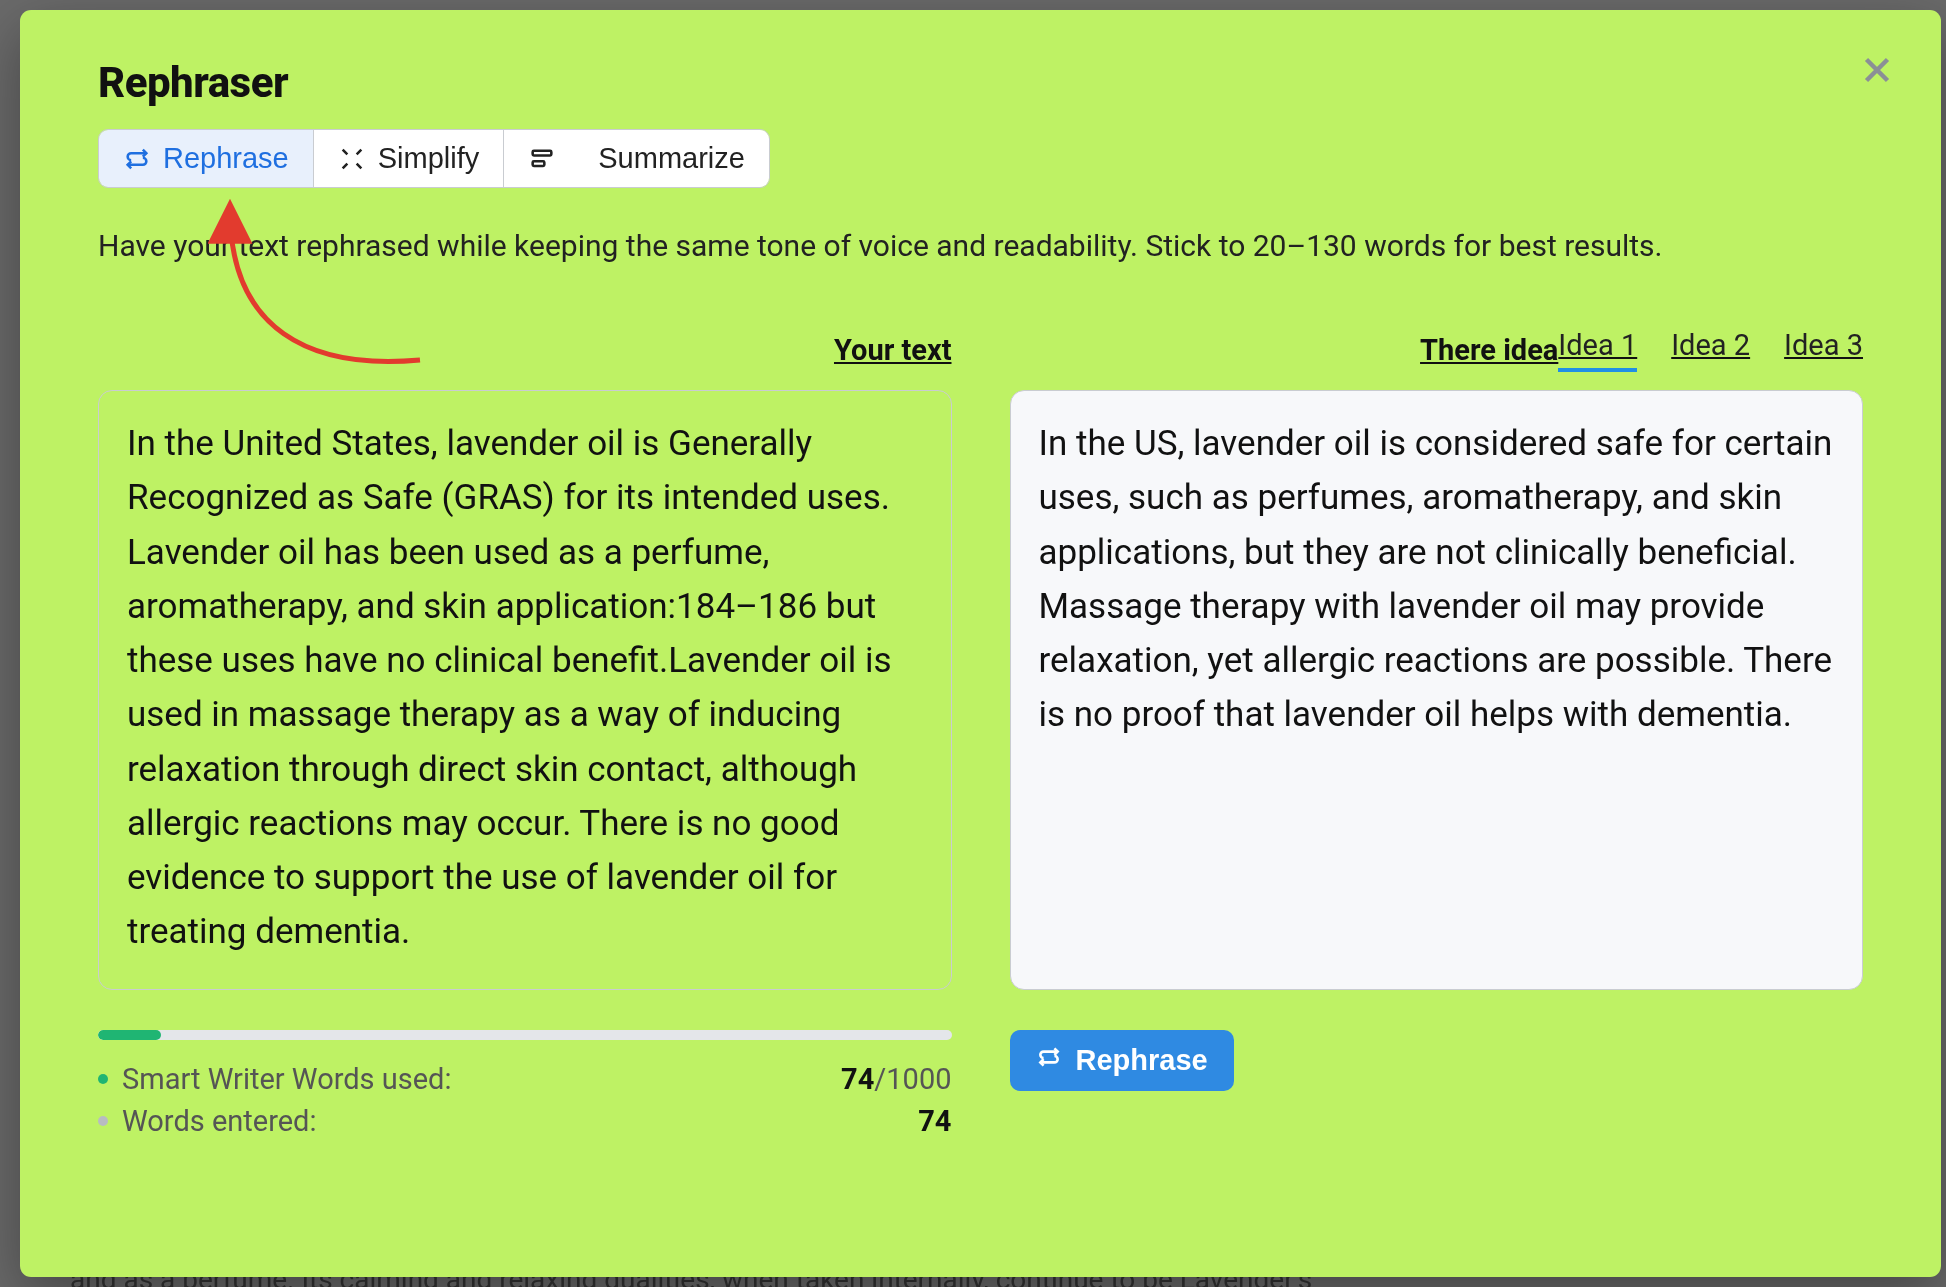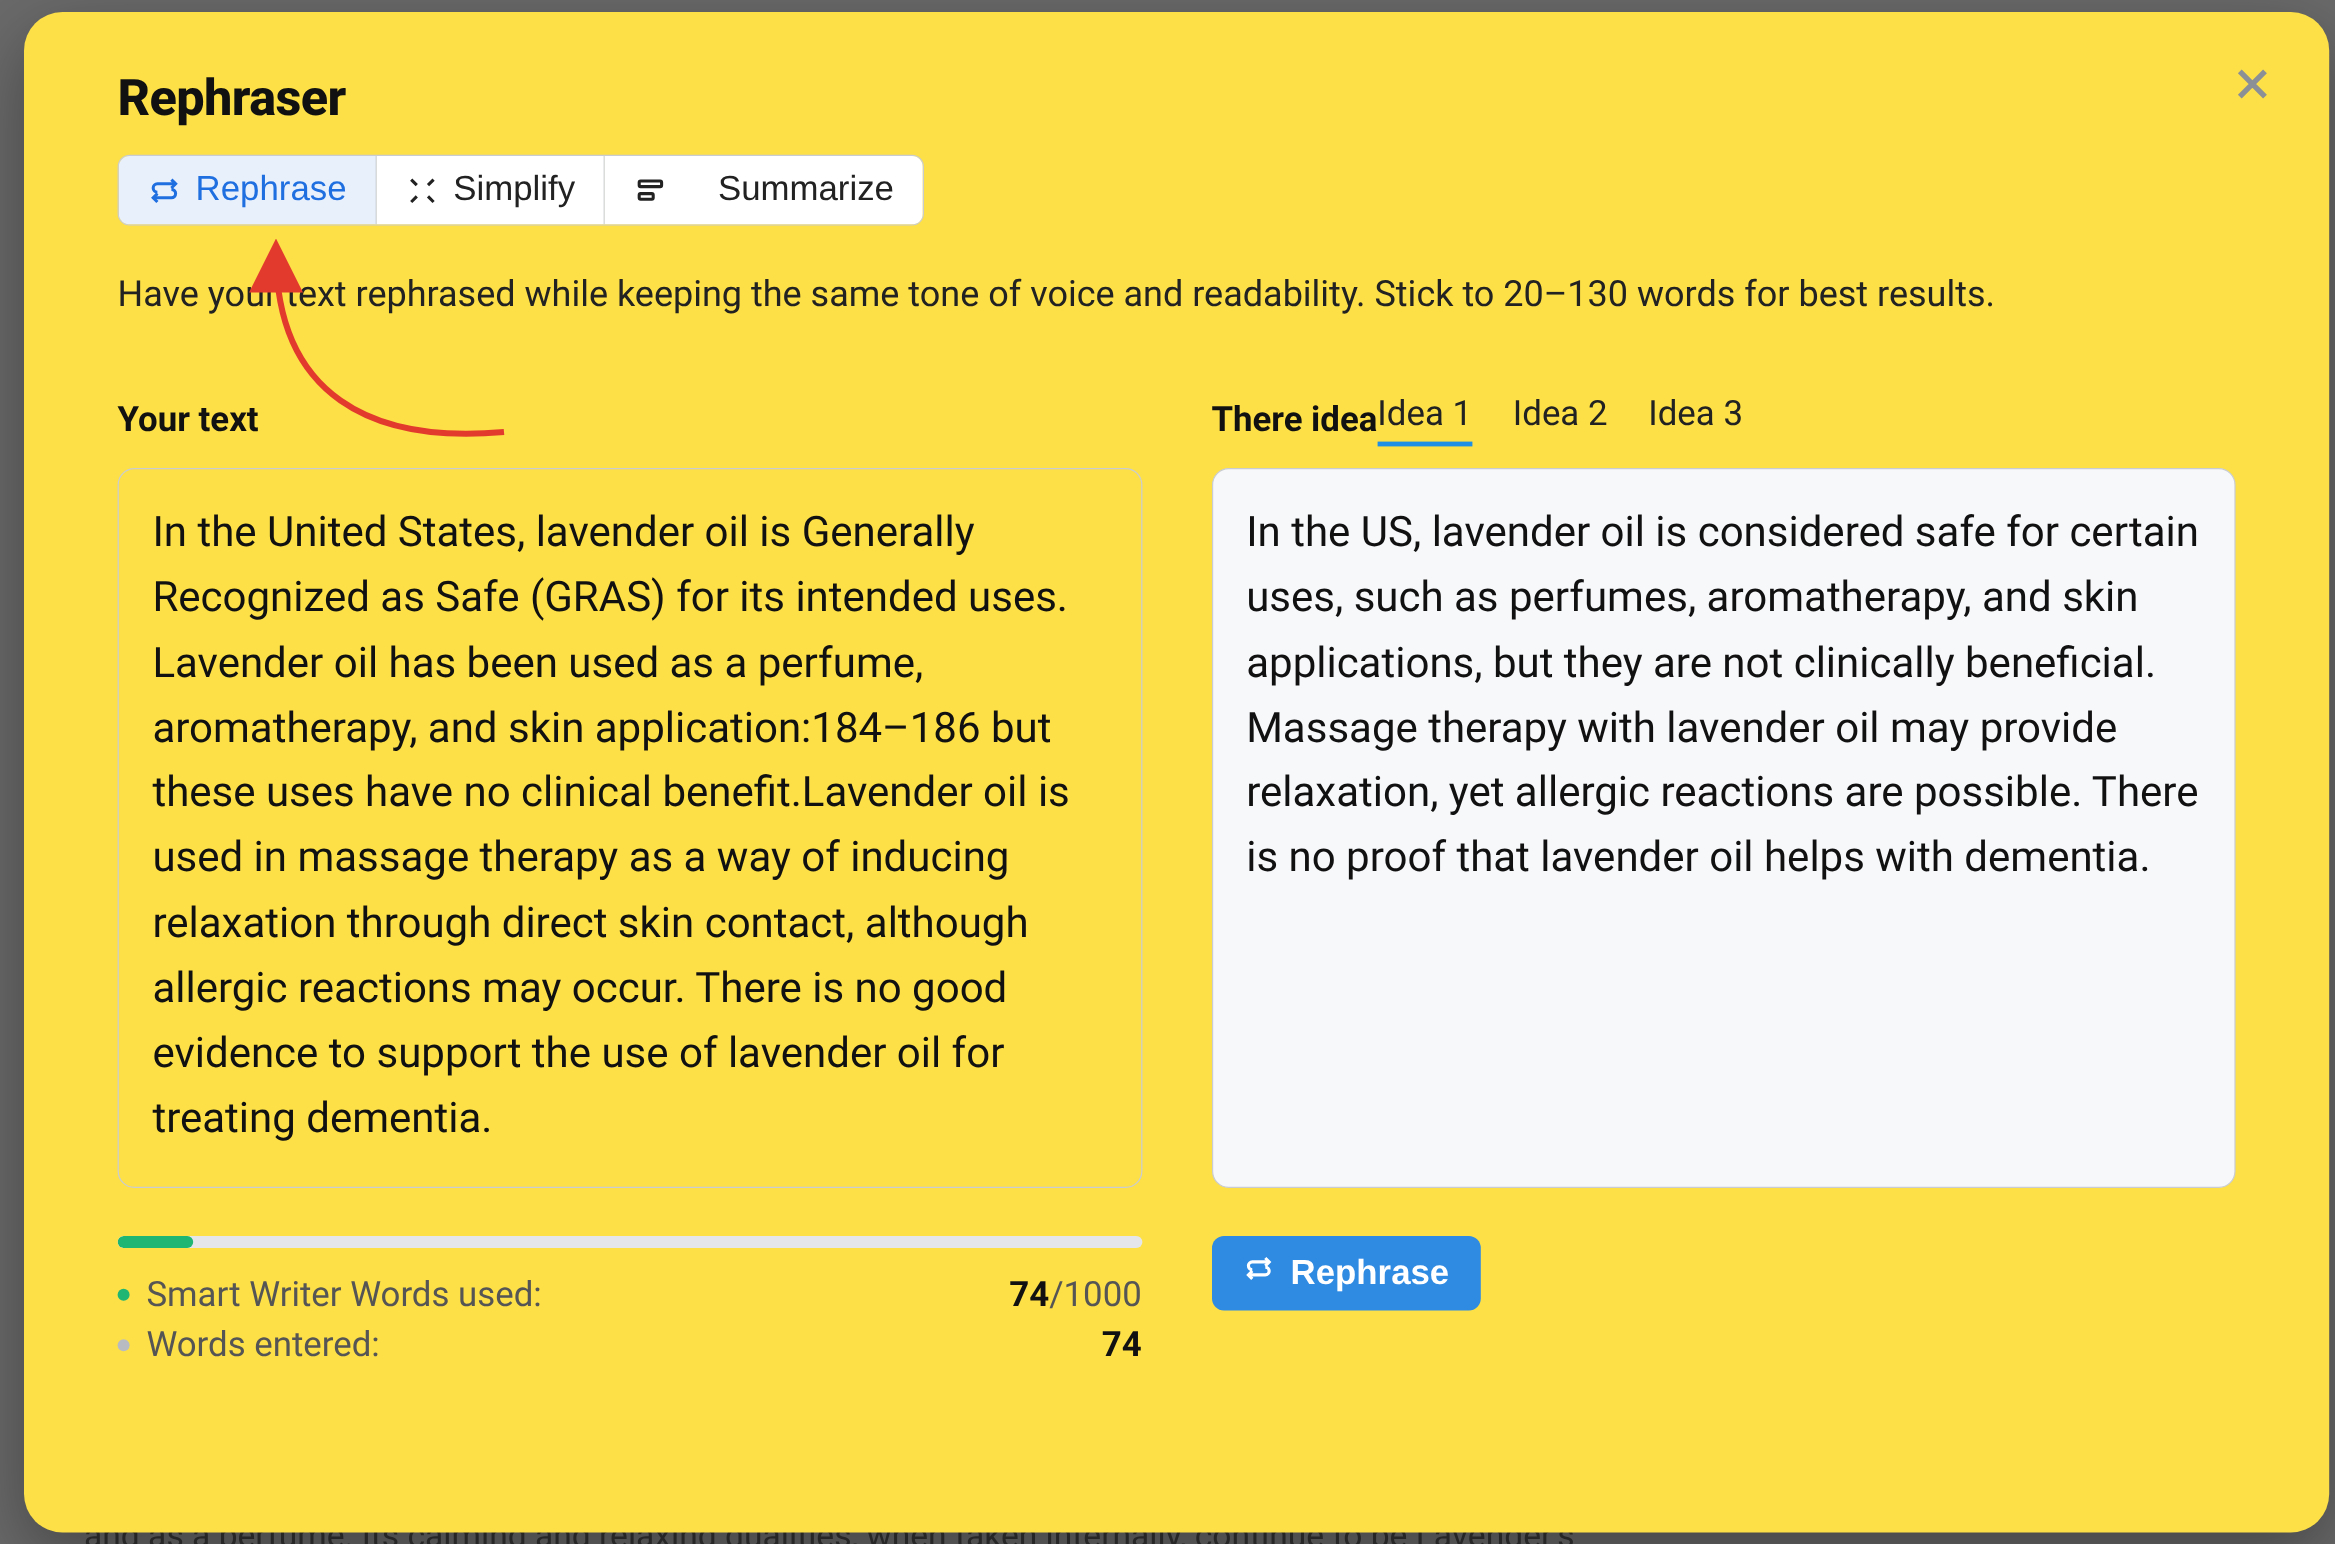--- a/index.html
+++ b/index.html
@@ -11,22 +11,22 @@
     position: relative;
     overflow: hidden;
     color: #111;
   }
   .modal {
     position: absolute;
     left: 20px;
     top: 10px;
     right: 5px;
     bottom: 10px;
-    background: #fde047;
-    border-radius: 32px;
+    background: #bef264;
+    border-radius: 11px;
     box-shadow: 0 20px 60px rgba(0,0,0,0.35);
     padding: 48px 78px 44px 78px;
   }
   .modal-title {
     font-size: 42px;
     font-weight: 800;
     letter-spacing: -0.5px;
     margin-bottom: 22px;
   }
   .close-btn {
@@ -85,23 +85,24 @@
     pointer-events: none;
   }
   .columns {
     display: flex;
     gap: 58px;
   }
   .col { flex: 1; min-width: 0; }
   .col-head {
     display: flex;
     align-items: center;
-    justify-content: flex-start;
+    justify-content: flex-end;
     margin-bottom: 18px;
     height: 44px;
+    text-decoration: underline;
   }
   .col-title {
     font-size: 29px;
     font-weight: 700;
   }
   .idea-tabs {
     display: flex;
     gap: 34px;
   }
   .idea-tab {

